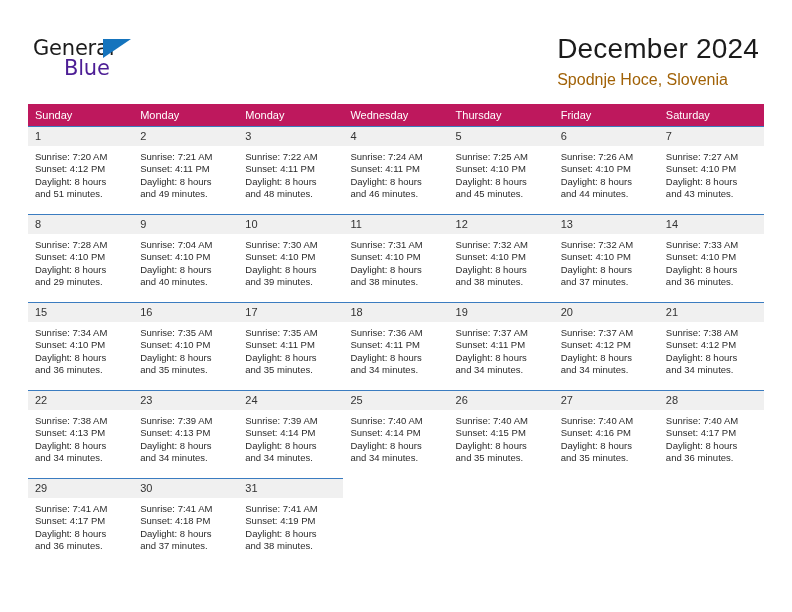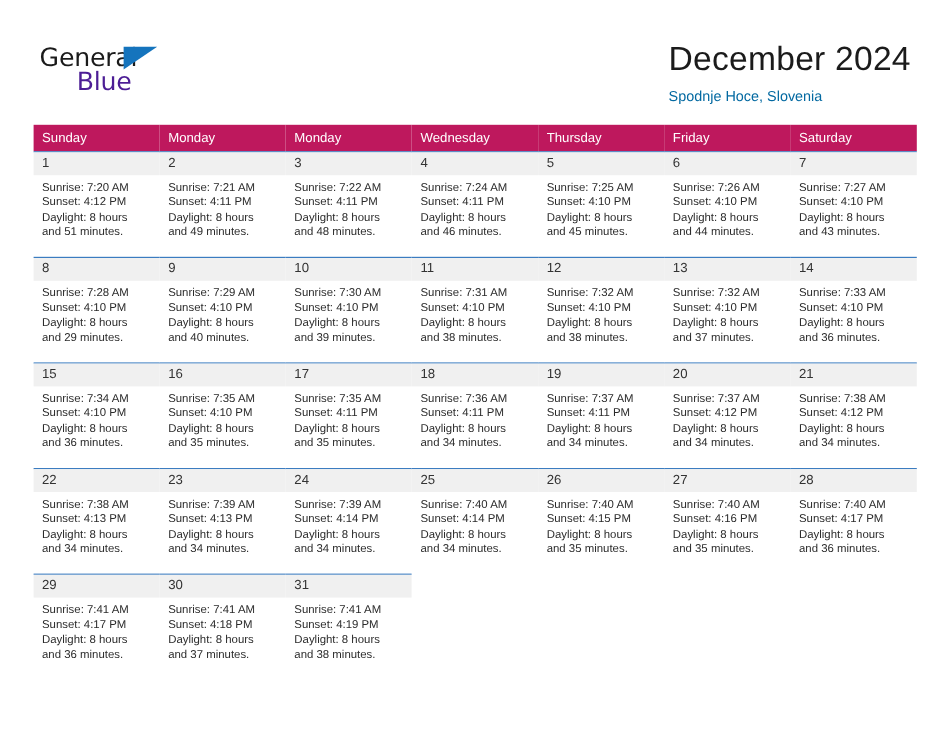--- a/index.html
+++ b/index.html
@@ -73,23 +73,23 @@
     text-align: left;
   }
   .cal-title {
     font-size: 28px;
     font-weight: 400;
     color: #1b1b1b;
     line-height: 34px;
     letter-spacing: 0.2px;
   }
   .cal-subtitle {
-    font-size: 12px;
+    font-size: 16px;
     font-weight: 400;
-    color: #0369a1;
+    color: #a16207;
     line-height: 20px;
     margin-top: 4px;
   }
 
   
   .calendar {
     position: absolute;
     left: 28px;
     top: 104px;
     width: 736px;
@@ -264,21 +264,21 @@
                   <div>Sunset: 4:10 PM</div>
                   <div>Daylight: 8 hours</div>
                   <div>and 29 minutes.</div>
                 </div>
               </div>
             </td>
             <td>
               <div class="cell-inner">
                 <div class="daynum">9</div>
                 <div class="cell-body">
-                  <div>Sunrise: 7:29 AM</div>
+                  <div>Sunrise: 7:04 AM</div>
                   <div>Sunset: 4:10 PM</div>
                   <div>Daylight: 8 hours</div>
                   <div>and 40 minutes.</div>
                 </div>
               </div>
             </td>
             <td>
               <div class="cell-inner">
                 <div class="daynum">10</div>
                 <div class="cell-body">

